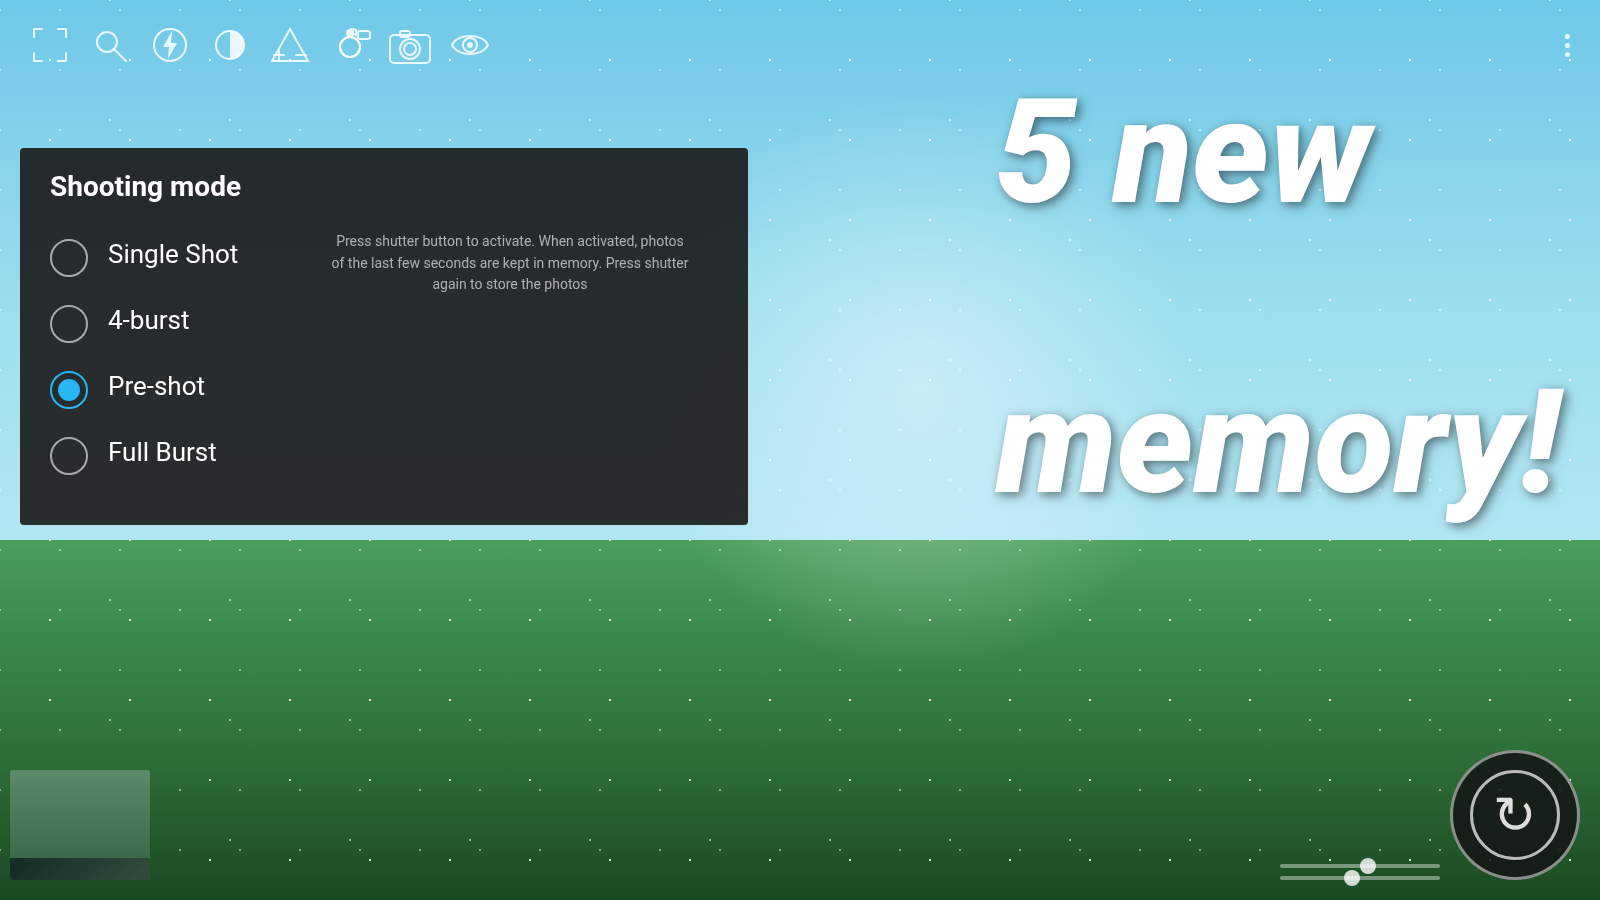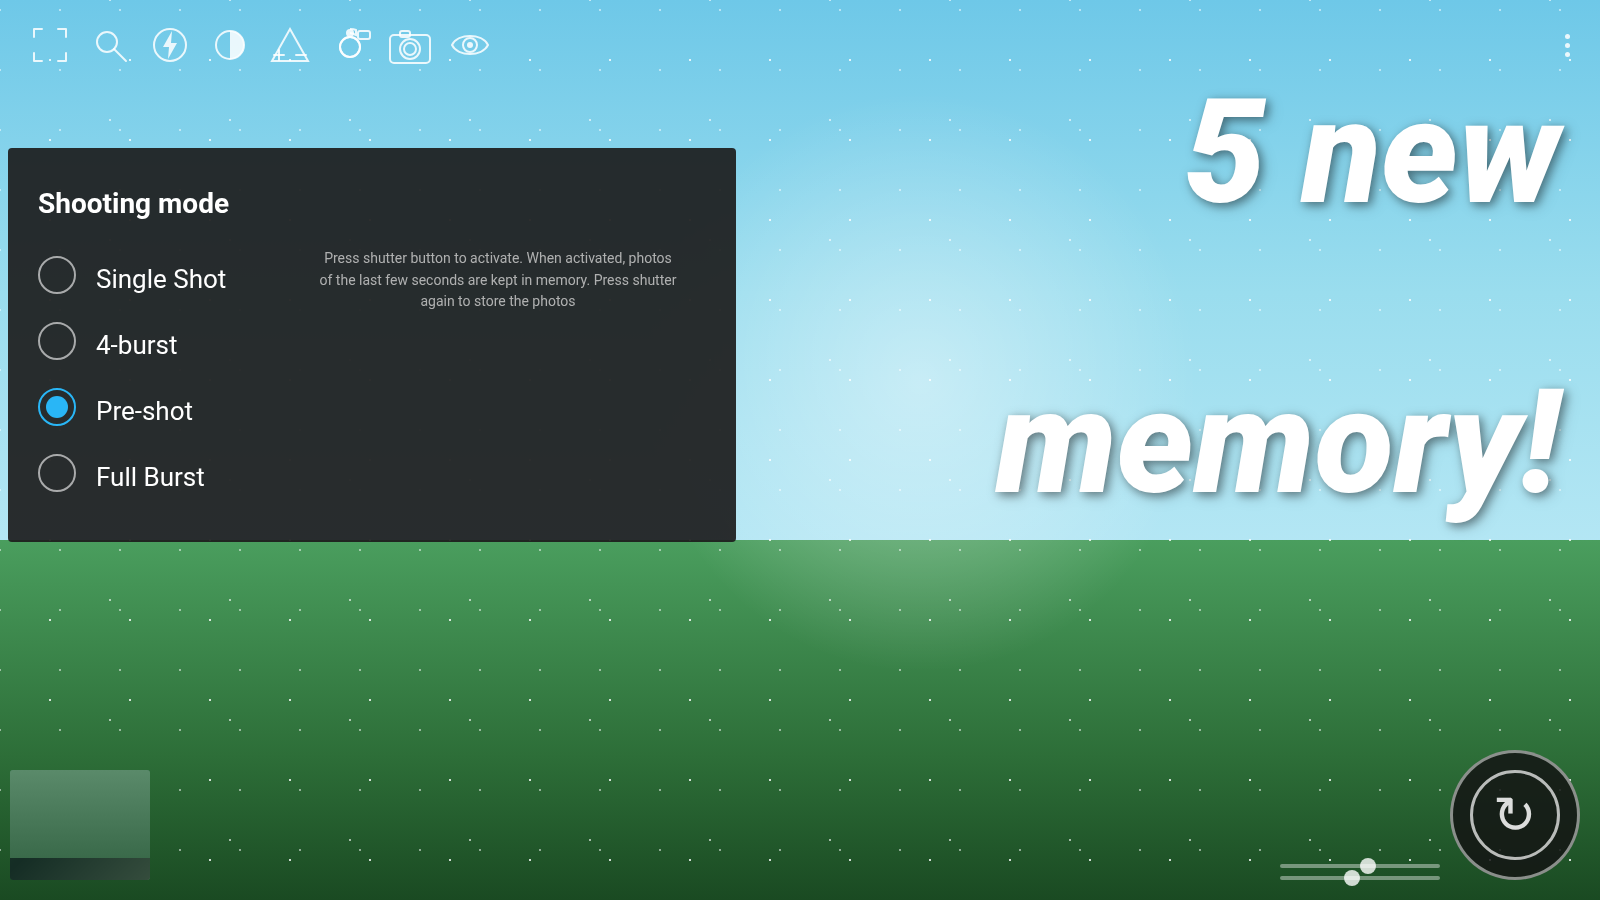--- a/index.html
+++ b/index.html
@@ -100,25 +100,25 @@
       height: 5px;
       background: rgba(255,255,255,0.85);
       border-radius: 50%;
       display: block;
     }
 
     
     .shooting-panel {
       position: absolute;
       top: 148px;
-      left: 8px;
+      left: 20px;
       width: 728px;
       background: rgba(28, 28, 28, 0.92);
       border-radius: 4px;
-      padding: 39px 30px 36px 30px;
+      padding: 22px 30px 36px 30px;
       z-index: 20;
       display: flex;
       flex-direction: column;
       gap: 0;
     }
 
     .panel-title {
       font-size: 28px;
       font-weight: bold;
       color: #ffffff;
@@ -132,21 +132,21 @@
 
     .radio-options {
       display: flex;
       flex-direction: column;
       gap: 0;
       min-width: 250px;
     }
 
     .radio-option {
       display: flex;
-      align-items: flex-end;
+      align-items: flex-start;
       gap: 20px;
       padding: 14px 0;
       cursor: pointer;
     }
 
     .radio-circle {
       width: 38px;
       height: 38px;
       border-radius: 50%;
       border: 2.5px solid rgba(255,255,255,0.6);
@@ -184,21 +184,20 @@
       max-width: 360px;
       padding-top: 6px;
       text-align: center;
     }
 
     
     .big-text {
       position: absolute;
       right: 40px;
       top: 80px;
-      text-align: right;
       z-index: 5;
       line-height: 1.0;
       filter: drop-shadow(3px 3px 6px rgba(0,0,0,0.3));
     }
 
     .big-text-content {
       font-size: 145px;
       font-weight: 900;
       color: #ffffff;
       line-height: 1.0;

